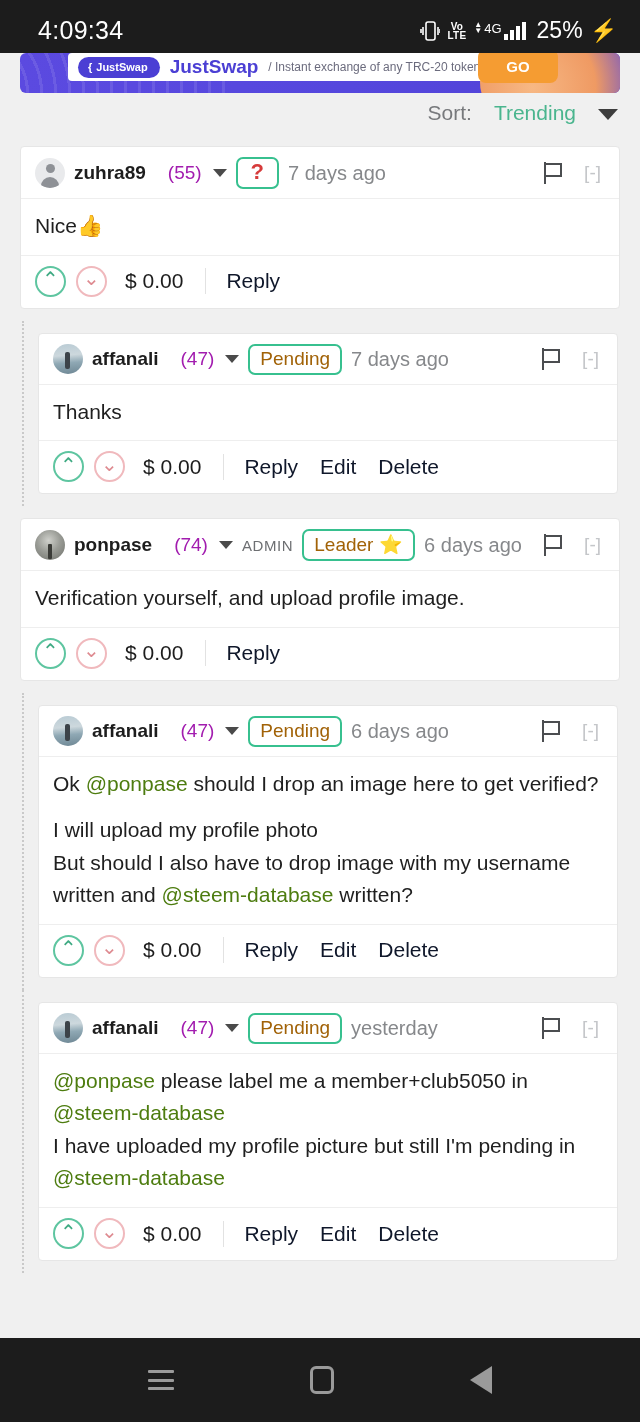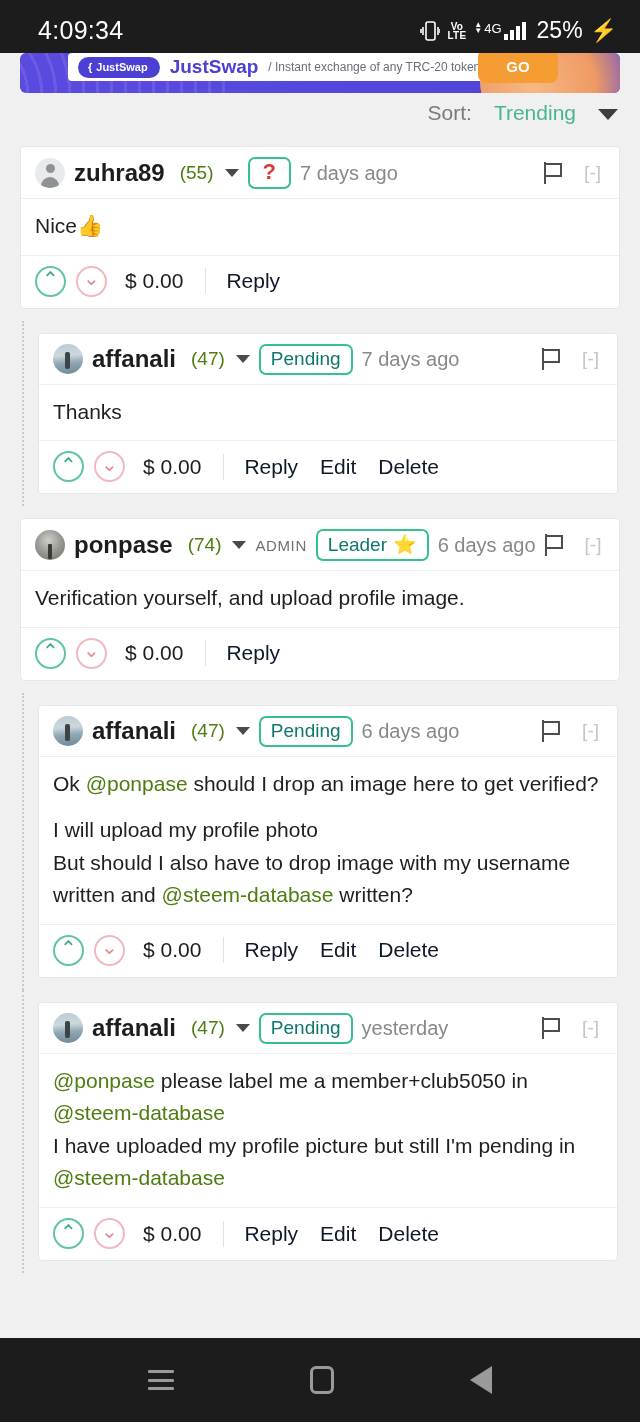--- a/index.html
+++ b/index.html
@@ -115,30 +115,30 @@
     background: #3c4349; border-radius: 2px;
   }
   .avatar.photo-ponpase {
     background: radial-gradient(circle at 45% 35%, #cfd0cb 0%, #9a9c96 45%, #6c6e68 100%);
   }
   .avatar.photo-ponpase::after {
     content: ""; position: absolute; left: 13px; top: 14px; width: 4px; height: 15px;
     background: #3a3b37; border-radius: 1px;
   }
 
-  .uname { font-weight: bold; font-size: 24px; color: #1d1d1d; }
-  .rep { font-size: 19px; color: #4d7c0f; margin-left: 6px; }
+  .uname { font-weight: bold; font-size: 19px; color: #1d1d1d; }
+  .rep { font-size: 19px; color: #a21caf; margin-left: 13px; }
   .mini-caret {
     width: 0; height: 0; border-left: 7px solid transparent; border-right: 7px solid transparent;
     border-top: 8px solid #4a4a4a; margin-left: 2px;
   }
   .admin-tag { font-size: 15px; color: #6d6f72; letter-spacing: .6px; }
   .badge {
     border: 2px solid #37c08f; border-radius: 7px;
-    padding: 2px 10px 3px 10px; font-size: 19px; color: #0f766e;
+    padding: 2px 10px 3px 10px; font-size: 19px; color: #a16207;
     display: inline-flex; align-items: center; gap: 6px; white-space: nowrap;
   }
   .badge.qmark { color: #d63b3b; font-weight: bold; font-size: 22px; padding: 0px 13px 2px 13px; }
   .badge .star { font-size: 19px; }
   .ctime { font-size: 20px; color: #86888b; white-space: nowrap; }
   .head-right { margin-left: auto; display: flex; align-items: center; gap: 22px; padding-right: 4px; }
   .flag-icon { width: 18px; height: 22px; position: relative; }
   .flag-icon::before { content:""; position:absolute; left:0; top:0; width:2px; height:22px; background:#4b4d50; }
   .flag-icon::after { content:""; position:absolute; left:2px; top:1px; width:14px; height:10px; border:2px solid #4b4d50; border-left:none; }
   .collapse { color: #c4c6c9; font-size: 19px; }

